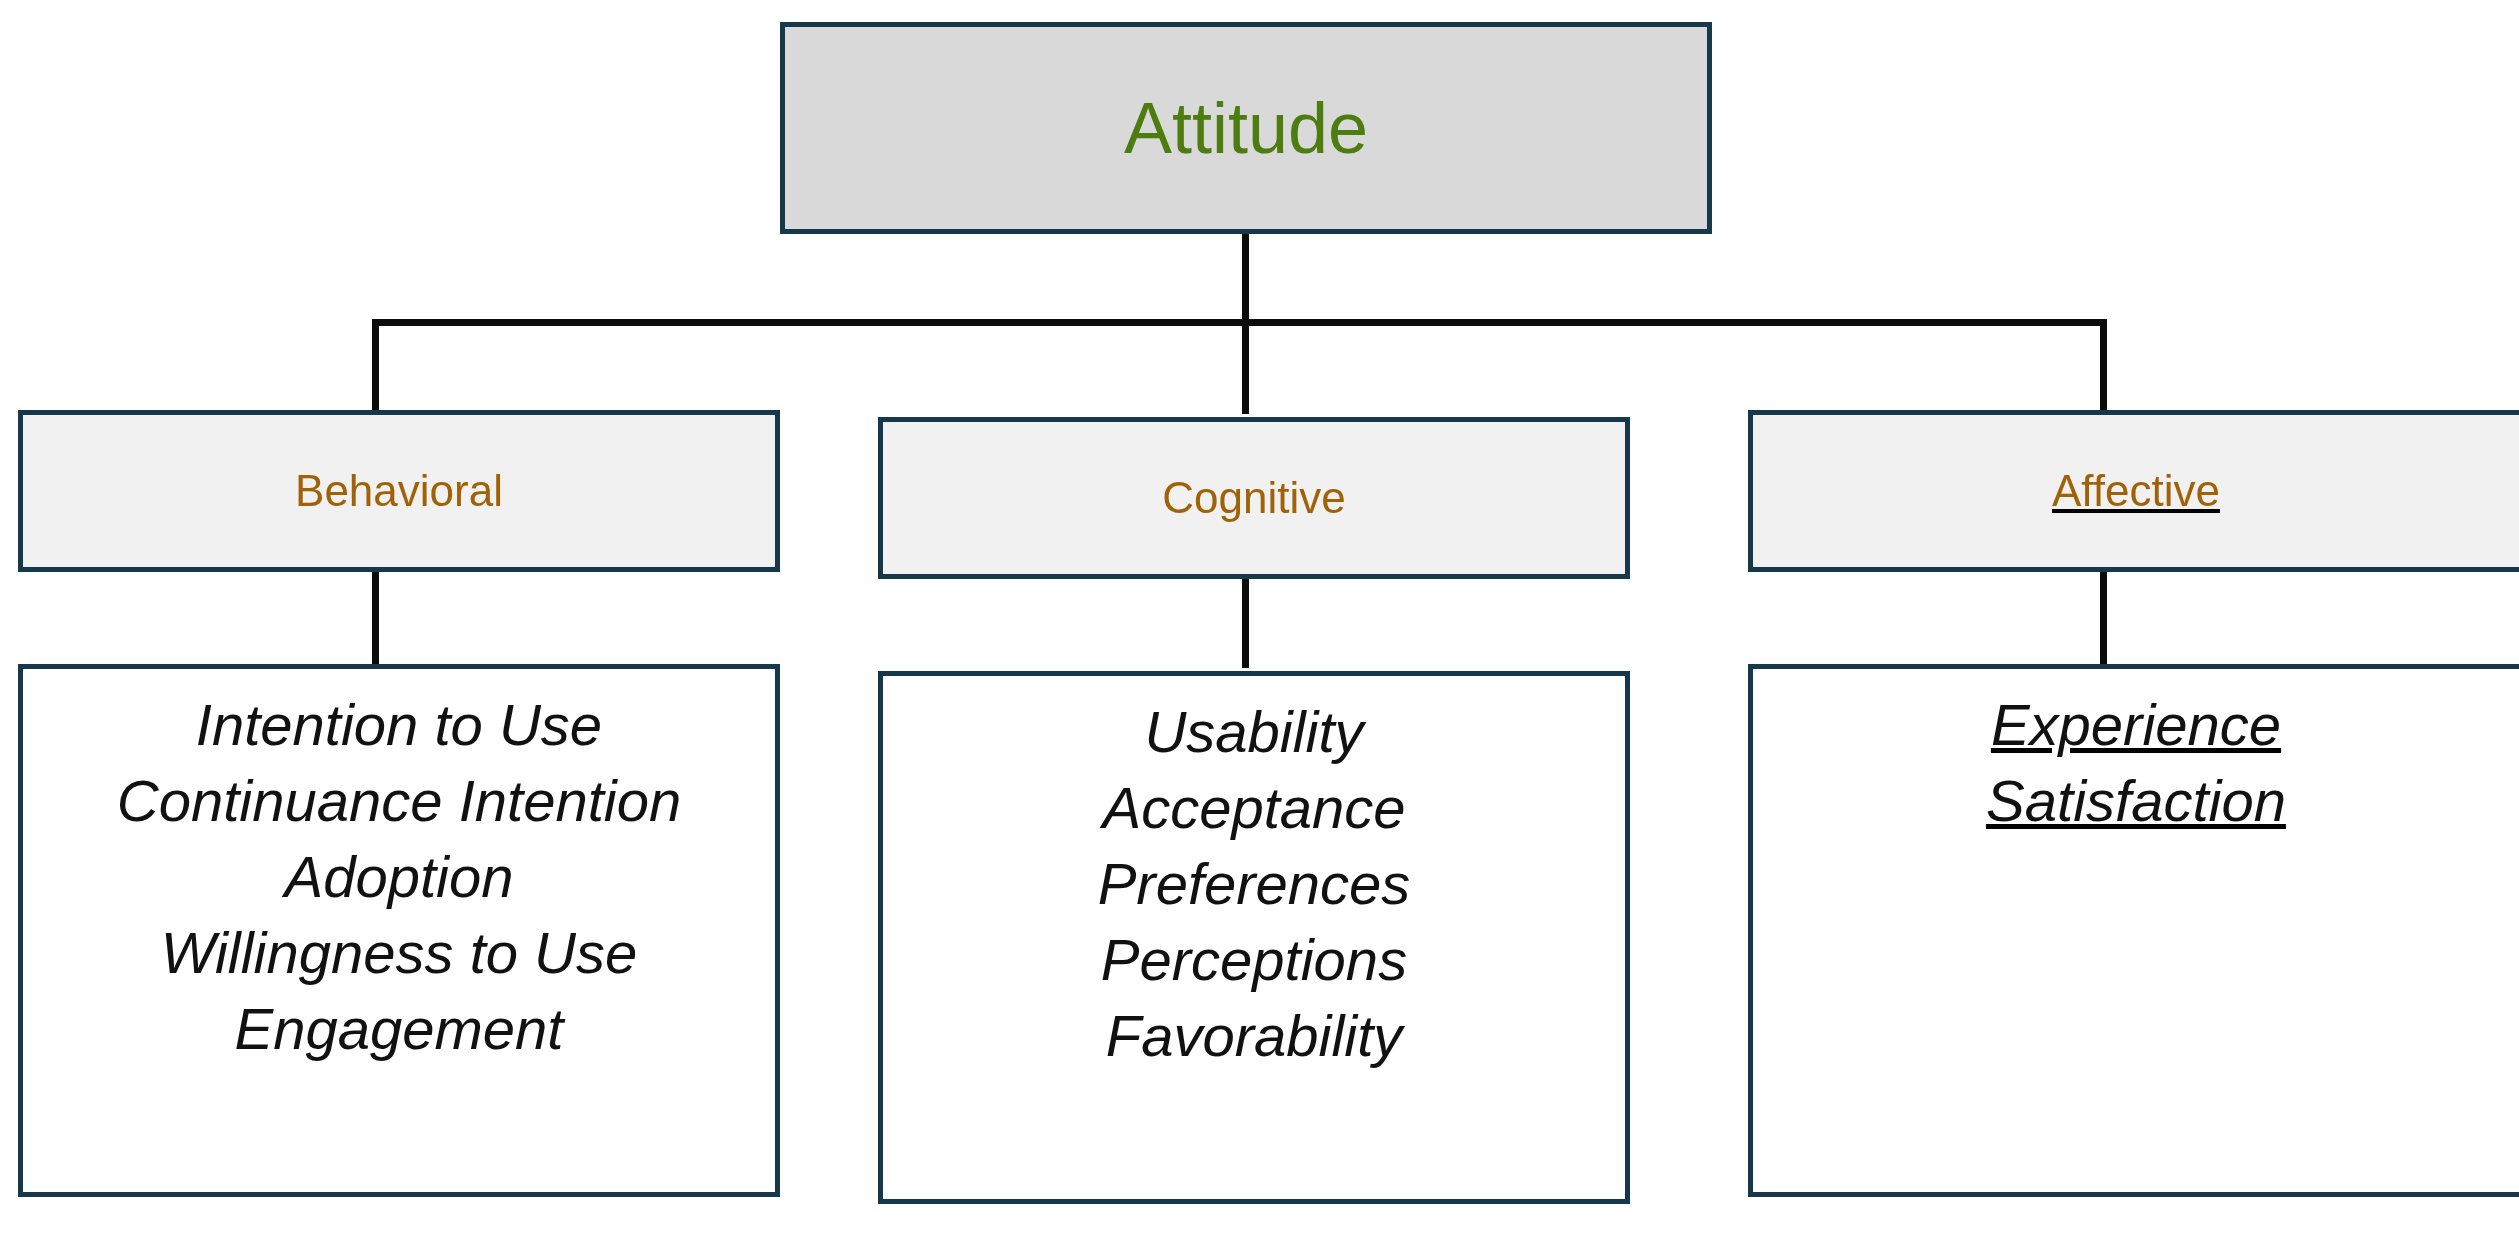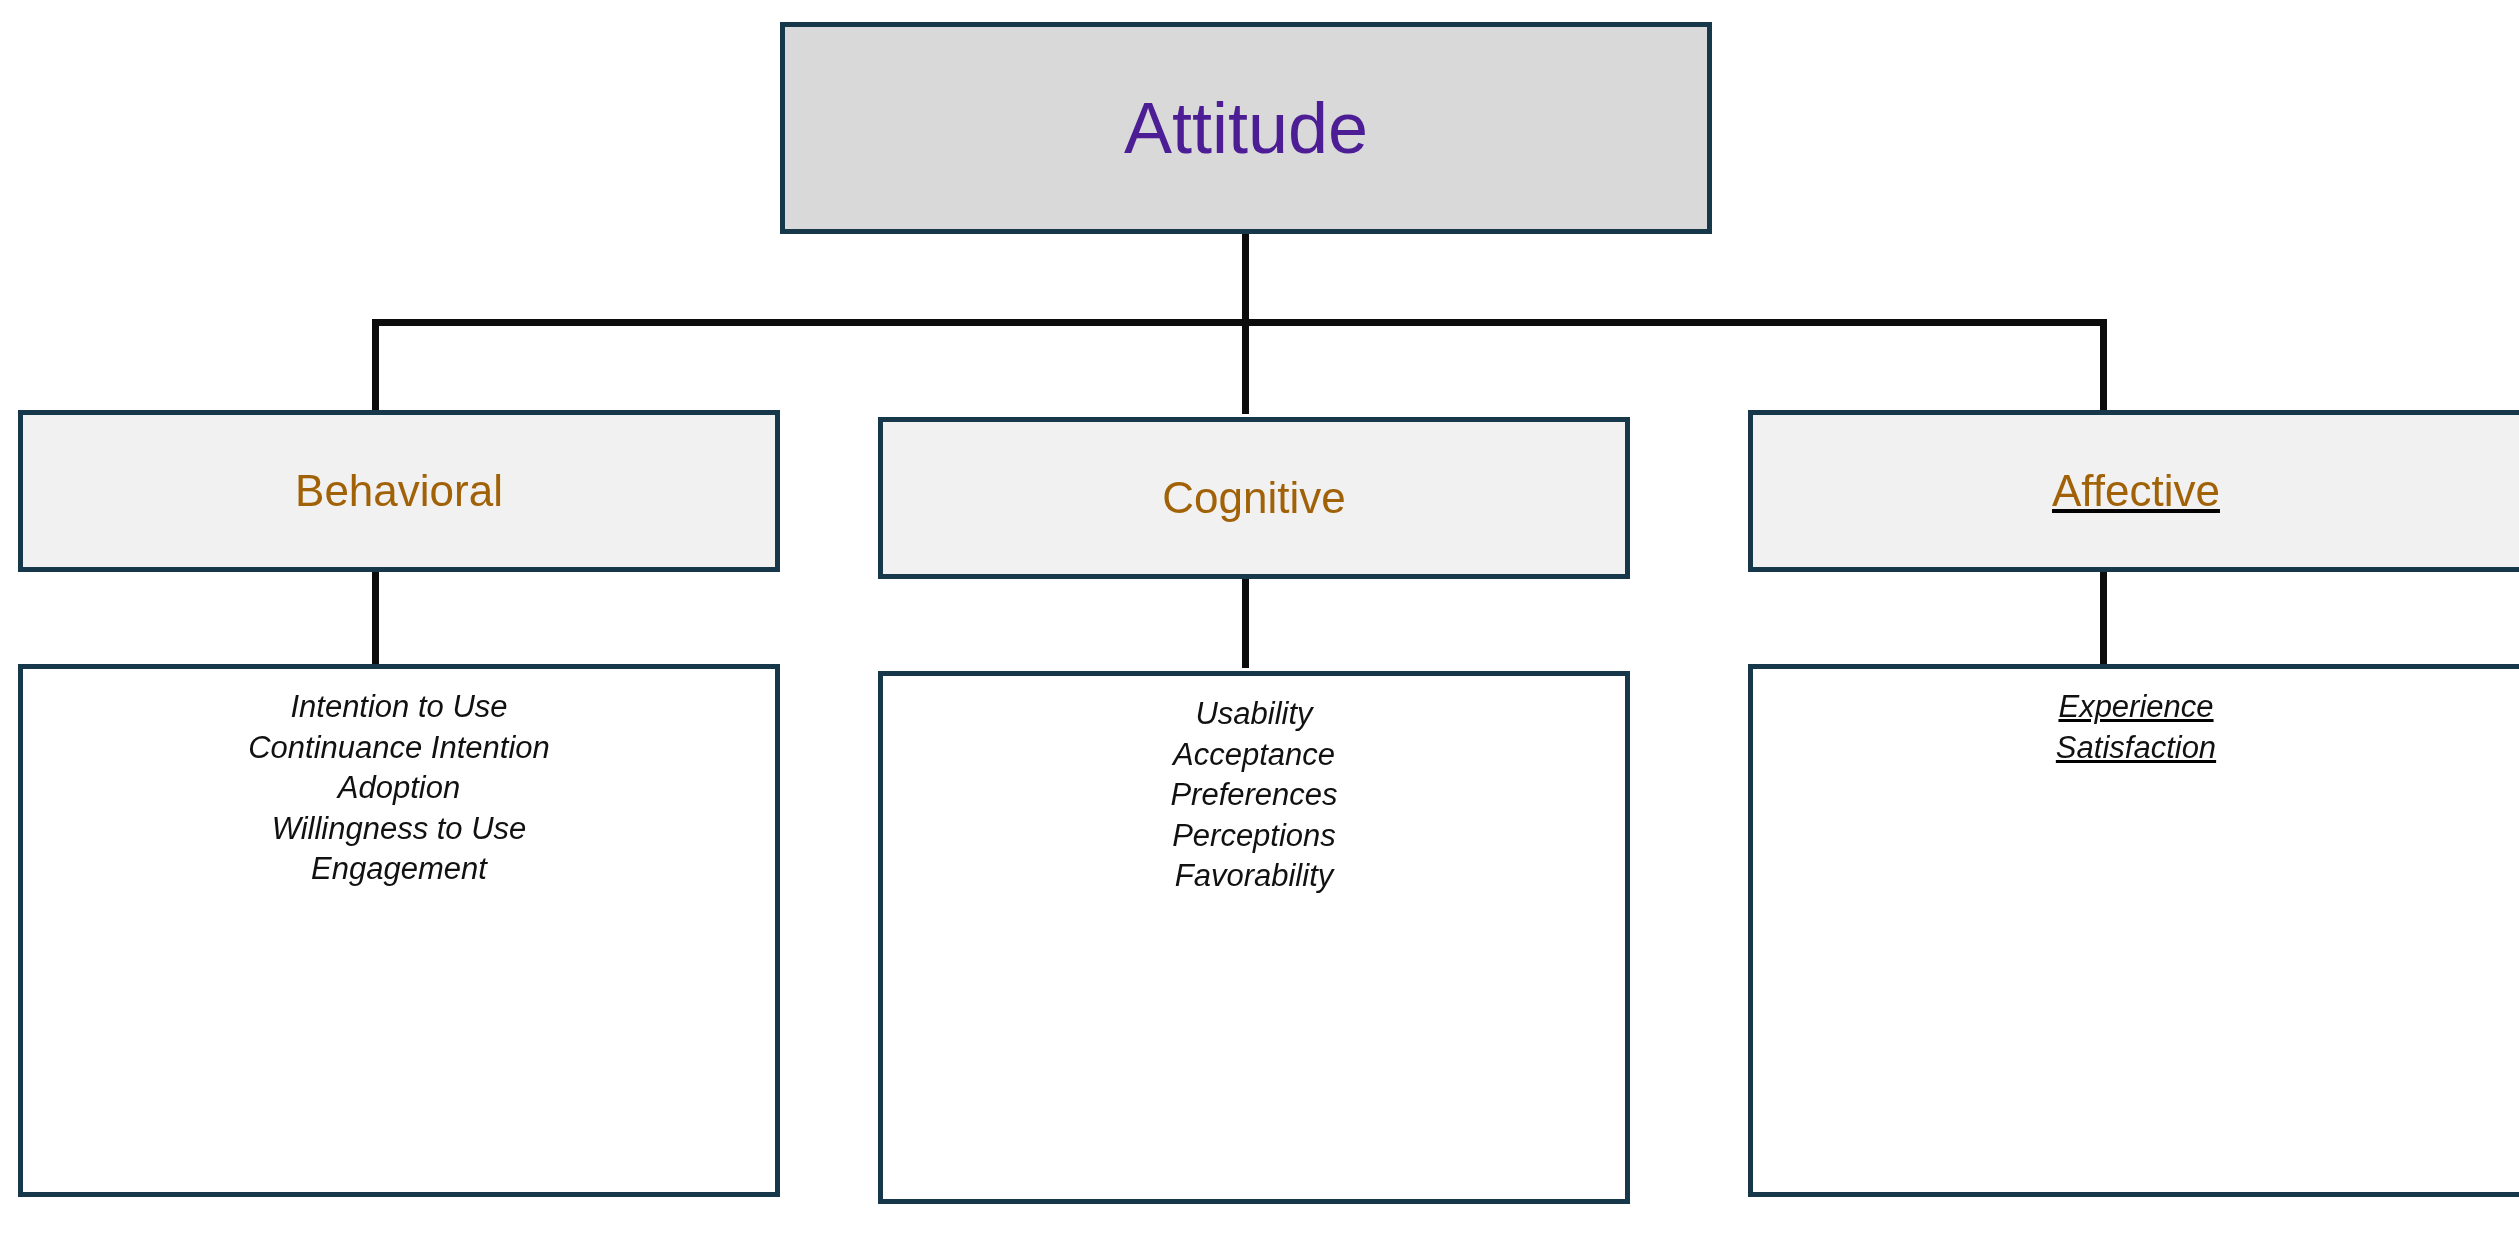--- a/index.html
+++ b/index.html
@@ -37,21 +37,21 @@
     width: 932px;
     height: 212px;
     background: #d9d9d9;
     display: flex;
     align-items: center;
     justify-content: center;
   }
   .node--root .node-title {
     font-size: 72px;
     line-height: 1;
-    color: #4c1d95;
+    color: #4d7c0f;
     letter-spacing: 0px;
     white-space: nowrap;
   }
 
   
   .node--cat {
     top: 410px;
     height: 162px;
     background: #f1f1f1;
     display: flex;
@@ -76,21 +76,21 @@
     align-items: center;
   }
   .leaf-list {
     list-style: none;
     margin: 0;
     padding: 0;
     text-align: center;
     width: 100%;
   }
   .leaf-item {
-    font-size: 31px;
+    font-size: 58px;
     font-style: italic;
     line-height: 1.31;
     color: #111111;
     white-space: nowrap;
   }
 
   
   .col-1 { left: 18px;   width: 762px; }
   .col-2 { left: 878px;  width: 752px; margin-top: 7px; }
   .col-3 { left: 1748px; width: 776px; text-decoration: underline; }

